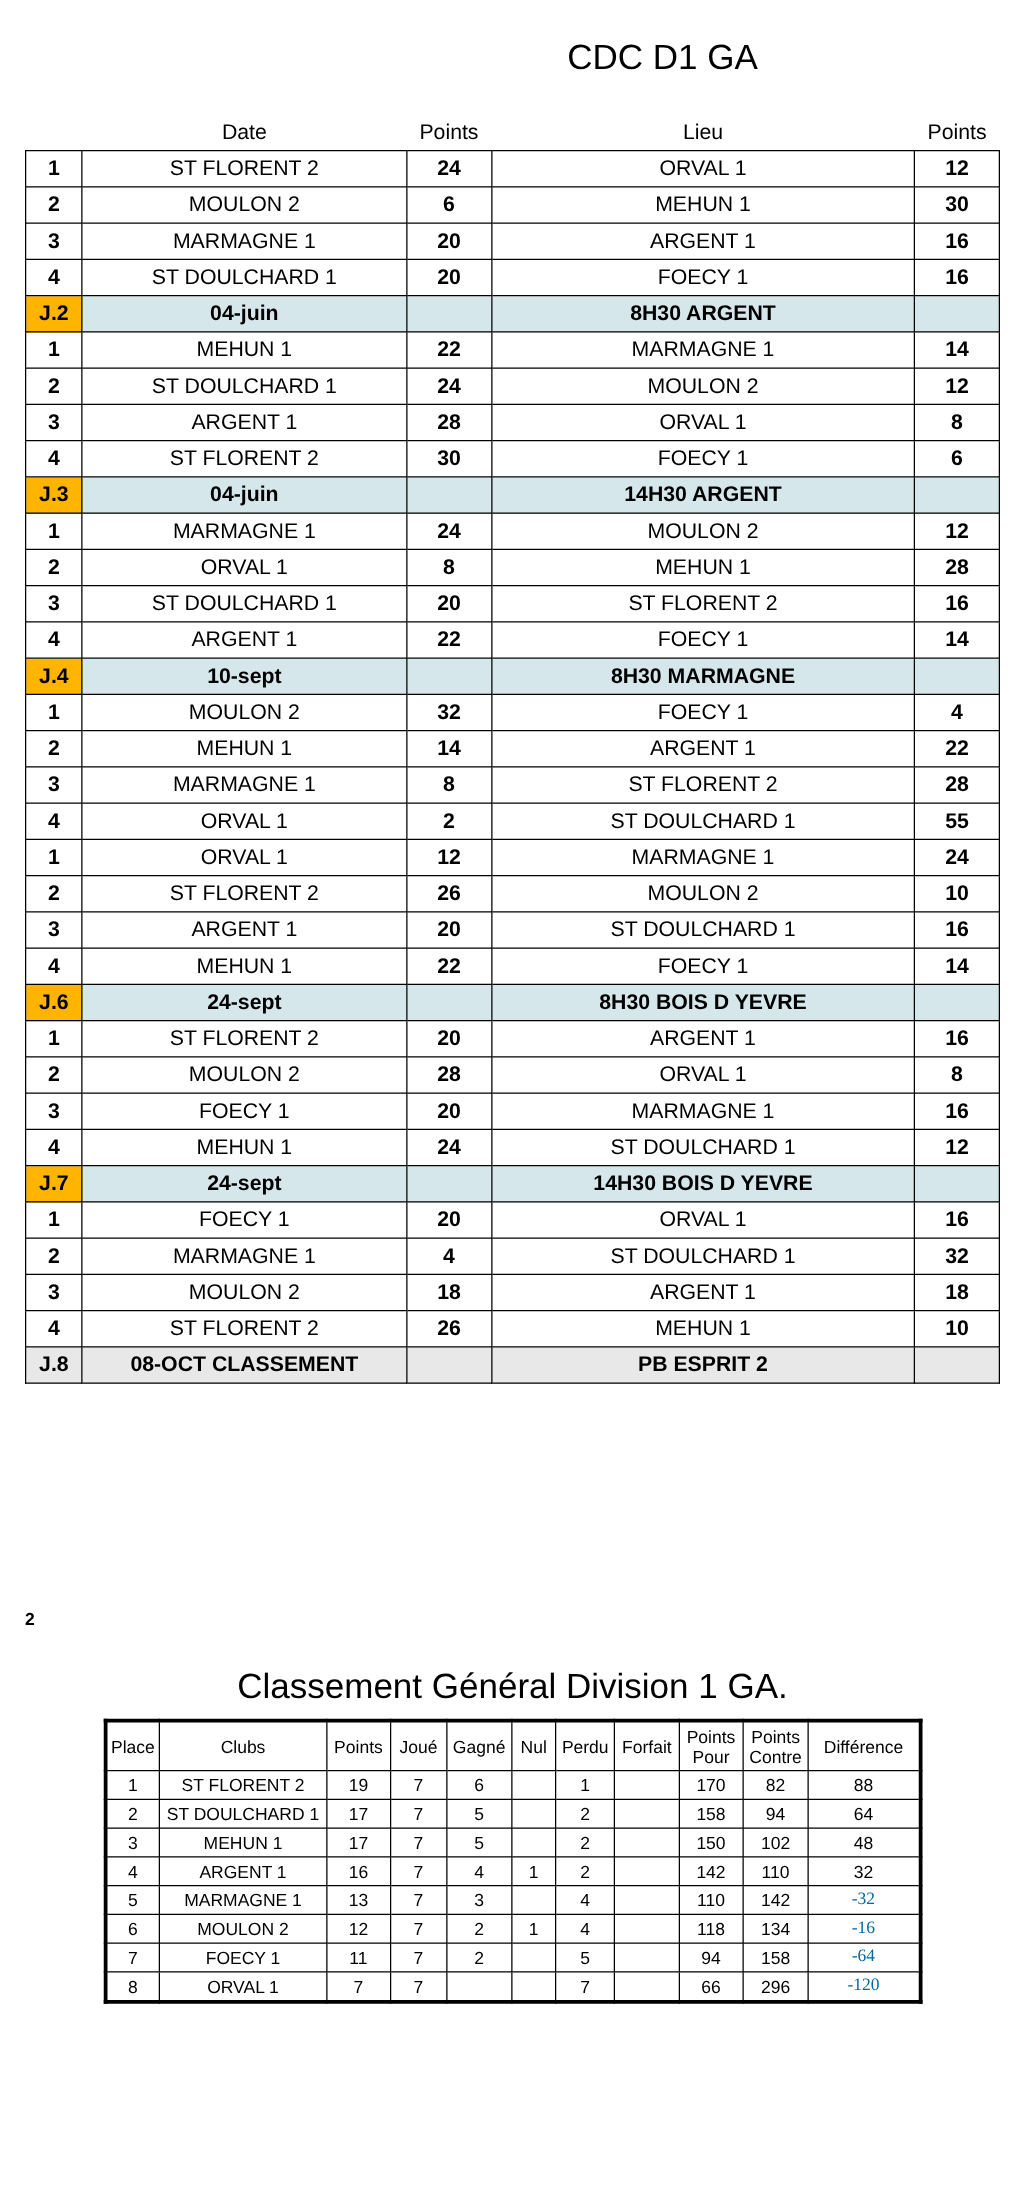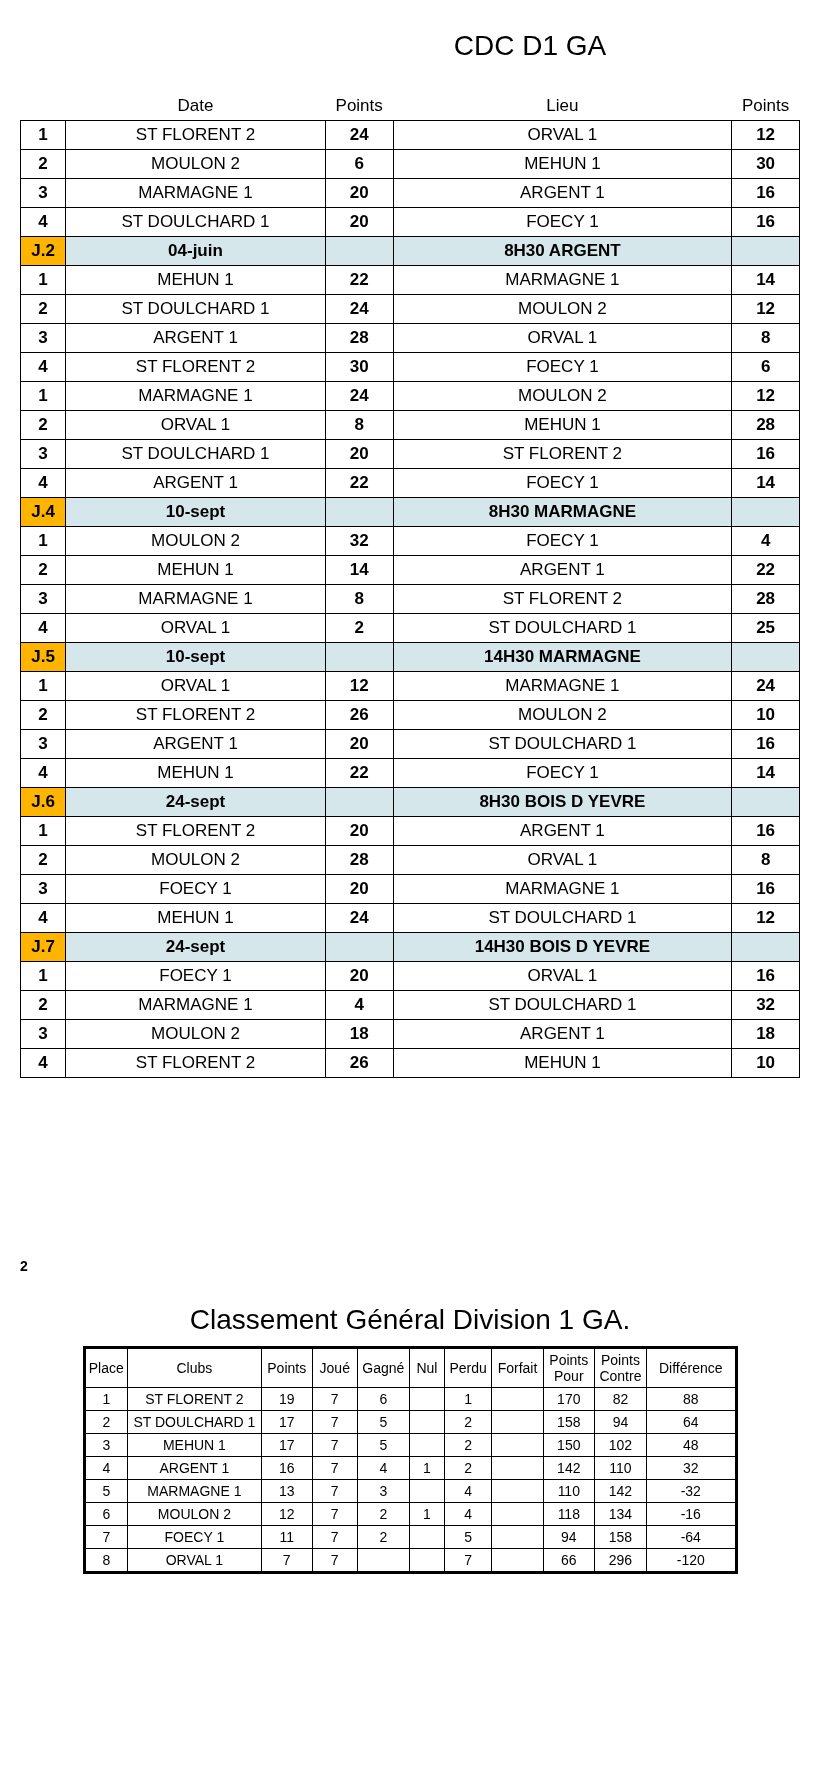--- a/index.html
+++ b/index.html
@@ -66,21 +66,21 @@
     margin: 0 auto;
     border: 3px solid #000;
   }
   table.rank th, table.rank td {
     border: 1.5px solid #000;
     text-align: center;
     font-size: 14px;
     padding: 3px 2px;
   }
   table.rank th { font-weight: normal; height: 32px; font-size: 14px;}
-  .neg { color: #000000; }
+  .neg { color: #0369a1; font-family: Liberation Serif, serif; }
 </style>
 </head>
 <body>
 
 <div class="title-wrap">
   <div class="title">CDC  D1 GA</div>
 </div>
 
 <table class="sched">
   <colgroup>
@@ -157,20 +157,27 @@
         <td class="bold">8</td>
       </tr>
       <tr>
         <td class="bold">4</td>
         <td>ST FLORENT 2</td>
         <td class="bold">30</td>
         <td>FOECY 1</td>
         <td class="bold">6</td>
       </tr>
       <tr>
+        <td class="jhdr">J.3</td>
+        <td class="bluehdr">04-juin</td>
+        <td class="bluehdr"></td>
+        <td class="bluehdr">14H30 ARGENT</td>
+        <td class="bluehdr"></td>
+      </tr>
+      <tr>
         <td class="bold">1</td>
         <td>MARMAGNE 1</td>
         <td class="bold">24</td>
         <td>MOULON 2</td>
         <td class="bold">12</td>
       </tr>
       <tr>
         <td class="bold">2</td>
         <td>ORVAL 1</td>
         <td class="bold">8</td>
@@ -217,28 +224,21 @@
         <td>MARMAGNE 1</td>
         <td class="bold">8</td>
         <td>ST FLORENT 2</td>
         <td class="bold">28</td>
       </tr>
       <tr>
         <td class="bold">4</td>
         <td>ORVAL 1</td>
         <td class="bold">2</td>
         <td>ST DOULCHARD 1</td>
-        <td class="bold">25</td>
-      </tr>
-      <tr>
-        <td class="jhdr">J.5</td>
-        <td class="bluehdr">10-sept</td>
-        <td class="bluehdr"></td>
-        <td class="bluehdr">14H30  MARMAGNE</td>
-        <td class="bluehdr"></td>
+        <td class="bold">55</td>
       </tr>
       <tr>
         <td class="bold">1</td>
         <td>ORVAL 1</td>
         <td class="bold">12</td>
         <td>MARMAGNE 1</td>
         <td class="bold">24</td>
       </tr>
       <tr>
         <td class="bold">2</td>
@@ -323,20 +323,27 @@
         <td class="bold">18</td>
         <td>ARGENT 1</td>
         <td class="bold">18</td>
       </tr>
       <tr>
         <td class="bold">4</td>
         <td>ST FLORENT 2</td>
         <td class="bold">26</td>
         <td>MEHUN 1</td>
         <td class="bold">10</td>
+      </tr>
+      <tr>
+        <td class="greyhdr">J.8</td>
+        <td class="greyhdr">08-OCT CLASSEMENT</td>
+        <td class="greyhdr"></td>
+        <td class="greyhdr">PB ESPRIT 2</td>
+        <td class="greyhdr"></td>
       </tr>
     </tbody>
 </table>
 
 <div class="page2">2</div>
 
 <div class="title2">Classement Général Division 1 GA.</div>
 
 <table class="rank">
   <colgroup>

